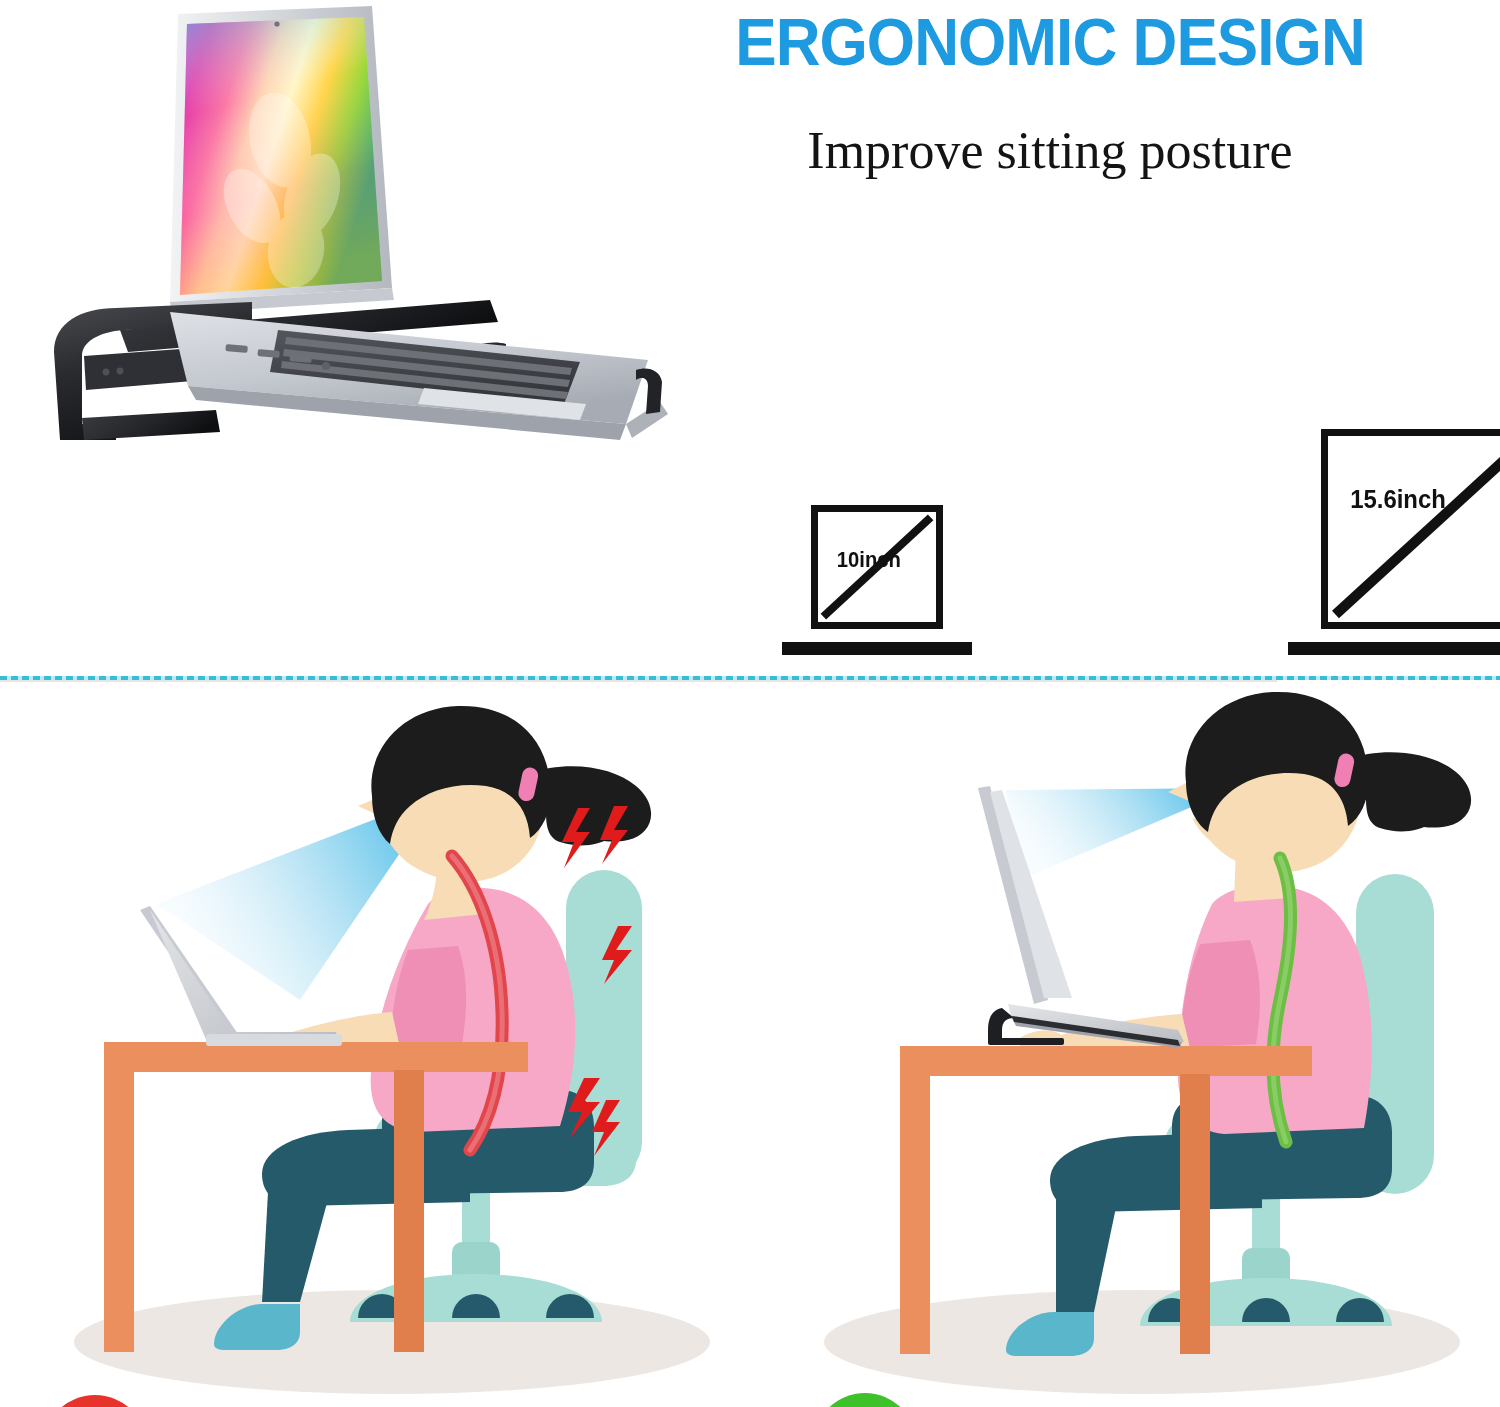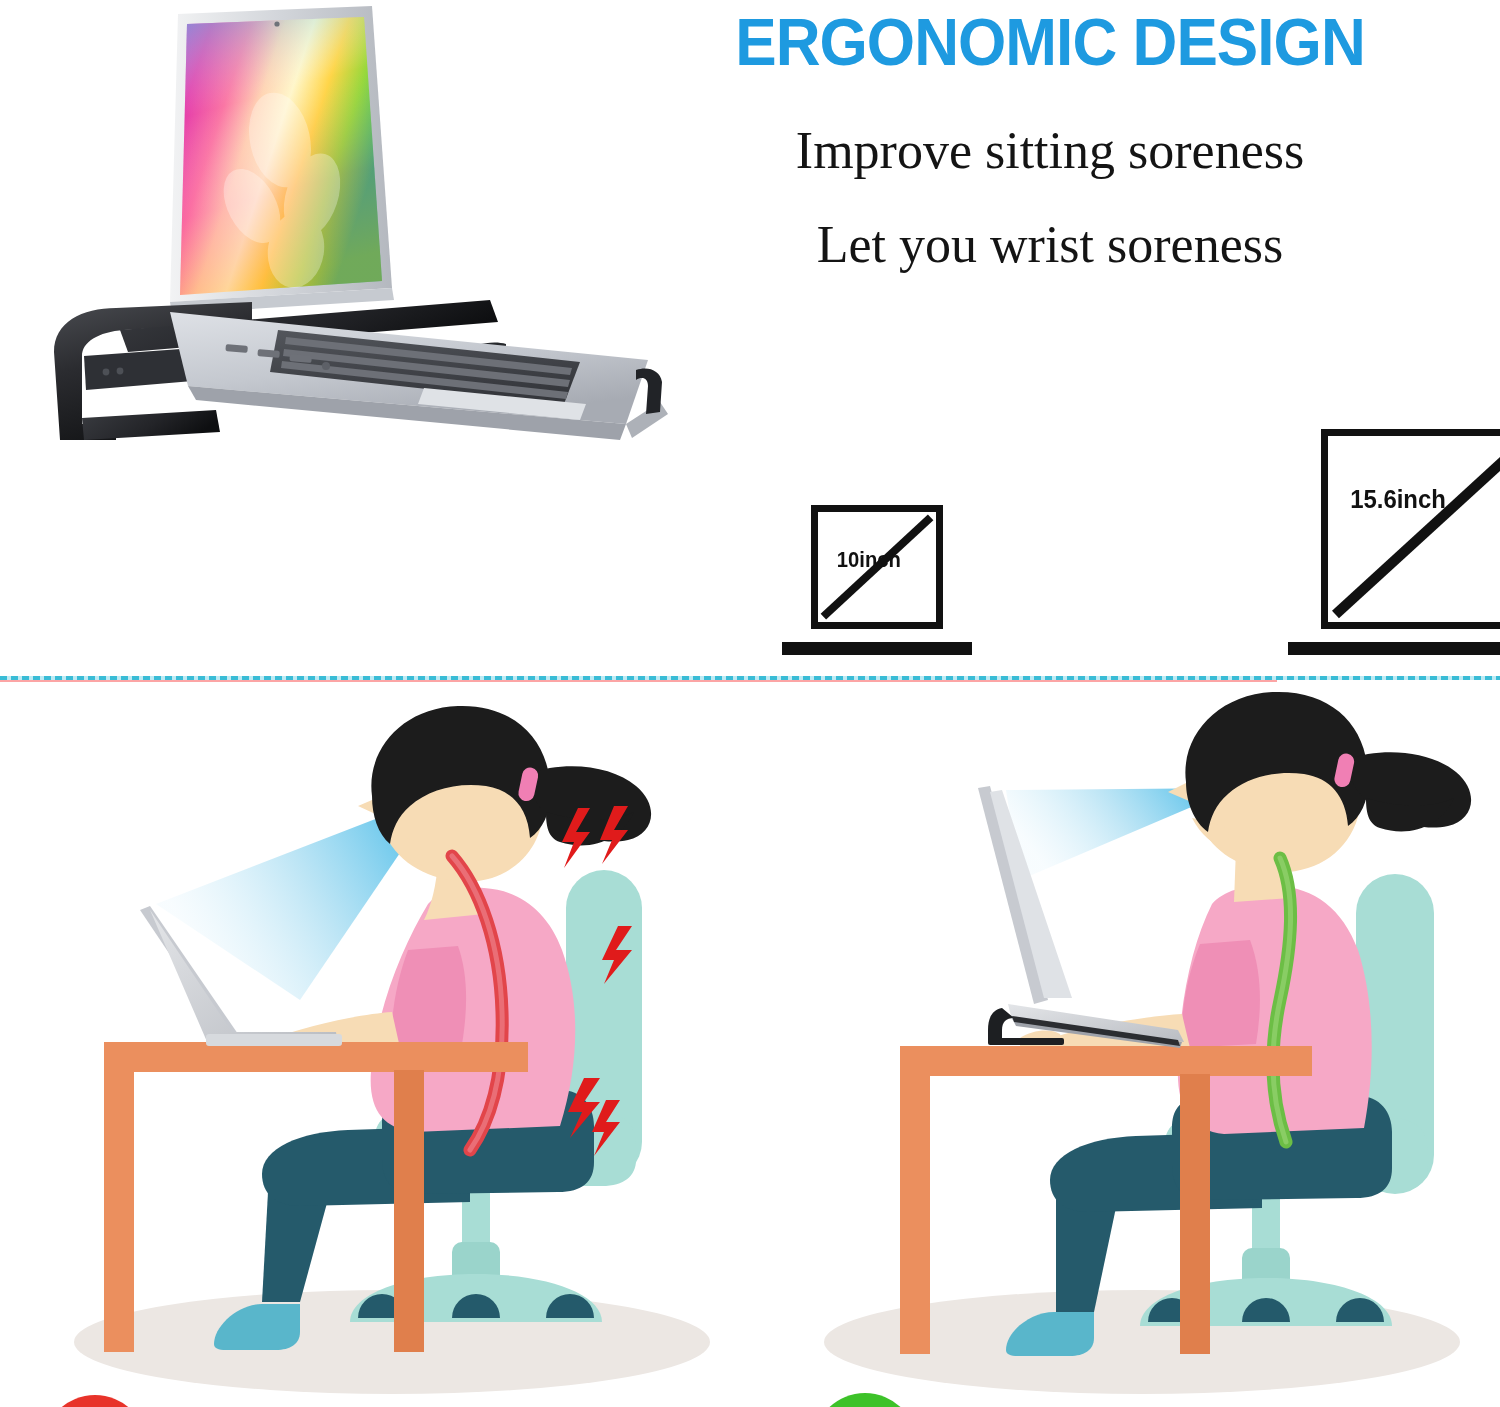--- a/index.html
+++ b/index.html
@@ -1,17 +1,17 @@
 <!DOCTYPE html>
 <html><head>
 <meta charset="utf-8">
 <style>
   html,body{margin:0;padding:0;background:#fff;}
   body{width:1500px;height:1407px;font-family:"Liberation Sans",sans-serif;overflow:hidden;}
-  #page{position:relative;width:1277px;height:1407px;background:#fca5a5;}
+  #page{position:relative;width:1277px;height:1407px;background:#e5e5e5;}
 
   
   #top-panel{position:absolute;left:0;top:0;width:1500px;height:678px;background:#fff;}
 
   #product-photo{position:absolute;left:20px;top:0px;width:680px;height:470px;}
 
   #headline-block{position:absolute;left:600px;top:8px;width:900px;height:320px;text-align:center;}
   #headline{font-family:"Liberation Sans",sans-serif;font-weight:bold;
     font-size:66px;letter-spacing:-1px;line-height:1.05;margin:0;
     transform:scaleX(.94);transform-origin:center;}
@@ -146,22 +146,21 @@
           <rect x="270" y="354" width="22" height="7" rx="2" transform="rotate(5 270 354)"></rect>
         </g>
         <circle cx="306" cy="366" r="4" fill="#5d6067"></circle>
 
         <path d="M616,370 C628,366 640,370 642,382 L640,412 L626,414 L628,386 C628,378 622,376 616,380 Z" fill="#212327"></path>
       </svg>
     </div>
 
     <div id="headline-block">
       <div id="headline" style="color: rgb(30, 154, 224);">ERGONOMIC DESIGN</div>
-      <div id="sub1">Improve sitting soreness</div>
-      <div id="sub2">Let you wrist soreness</div>
+      <div id="sub1">Improve sitting posture</div>
     </div>
 
     <div id="size-row">
 
       <div class="size-item" style="left:12px;width:190px;height:170px;text-align:right;">
         <div class="size-screen" style="left:29px;width:132px;height:124px;">
           <svg class="size-diag" viewBox="0 0 132 124" preserveAspectRatio="none">
             <line x1="6" y1="118" x2="126" y2="6" stroke="#111" stroke-width="9"></line>
           </svg>
         </div>

